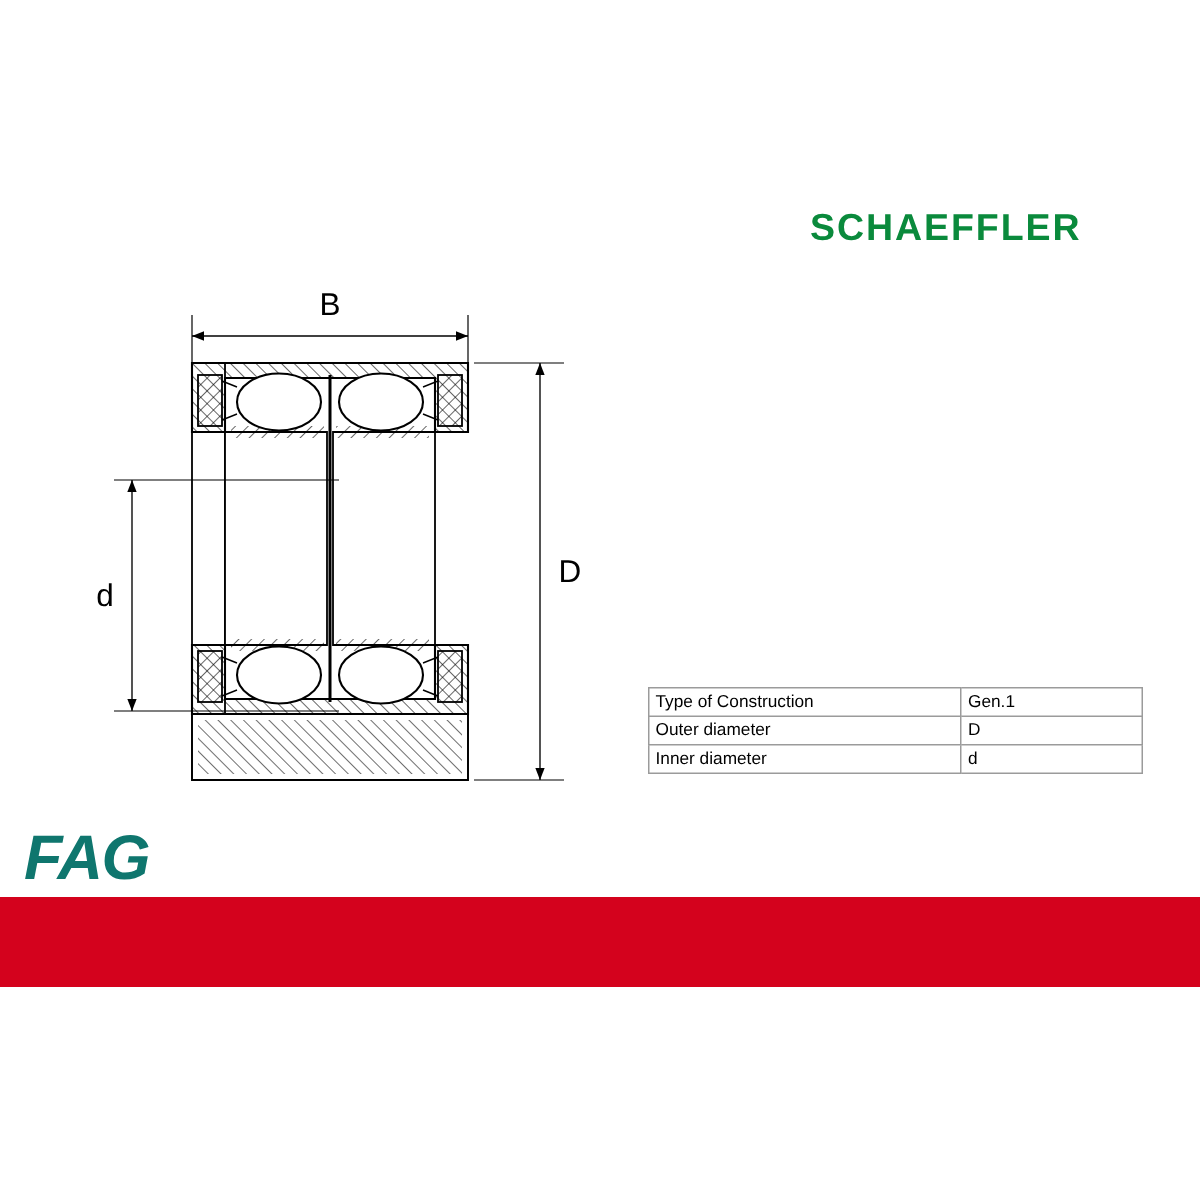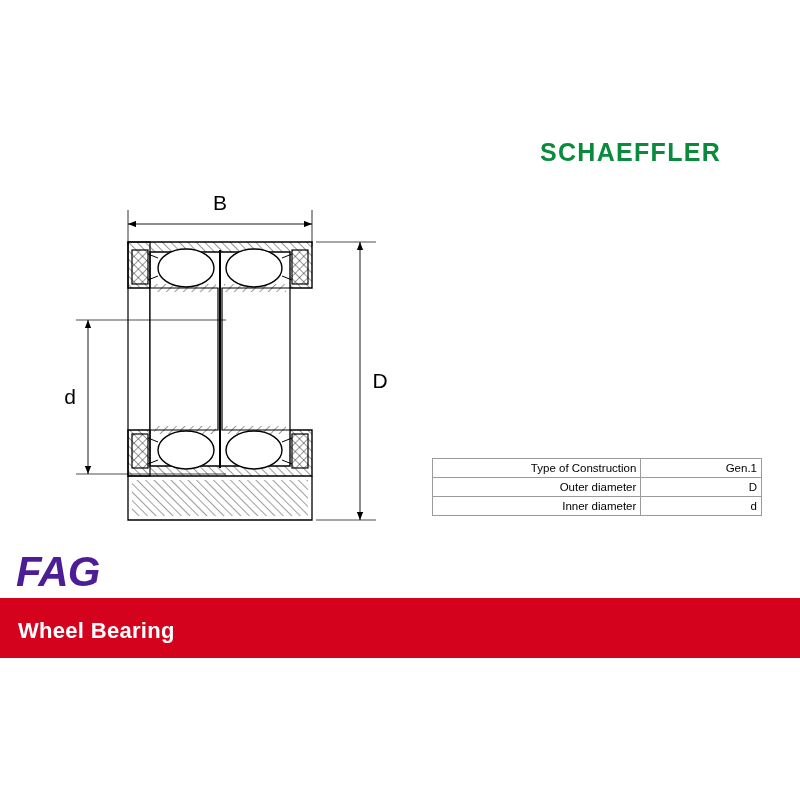--- a/index.html
+++ b/index.html
@@ -50,42 +50,42 @@
     top: 458px;
     width: 330px;
     border-collapse: collapse;
     font-size: 11.5px;
     color: #000000;
   }
   .spec-table td {
     border: 1px solid #9b9b9b;
     height: 18px;
     padding: 0 4px;
-    text-align: right;
+    text-align: left;
     vertical-align: middle;
     line-height: 13px;
   }
   .spec-table td.label {
     width: 210px;
   }
   .spec-table td.value {
     width: 118px;
   }
 
   
   .fag-logo {
     position: absolute;
     left: 16px;
     top: 548px;
     font-family: "Liberation Sans", sans-serif;
     font-weight: bold;
     font-style: italic;
     font-size: 42px;
     letter-spacing: -1px;
-    color: #4c1d95;
+    color: #0f766e;
   }
 
   
   .footer-band {
     position: absolute;
     left: 0;
     top: 598px;
     width: 800px;
     height: 60px;
     background: #d4021d;
@@ -193,15 +193,14 @@
       <tr>
         <td class="label">Inner  diameter</td>
         <td class="value">d</td>
       </tr>
     </tbody>
   </table>
 
   <div class="fag-logo">FAG</div>
 
   <div class="footer-band"></div>
-  <div class="footer-title">Wheel Bearing</div>
 
 </div>
 
 </body></html>

